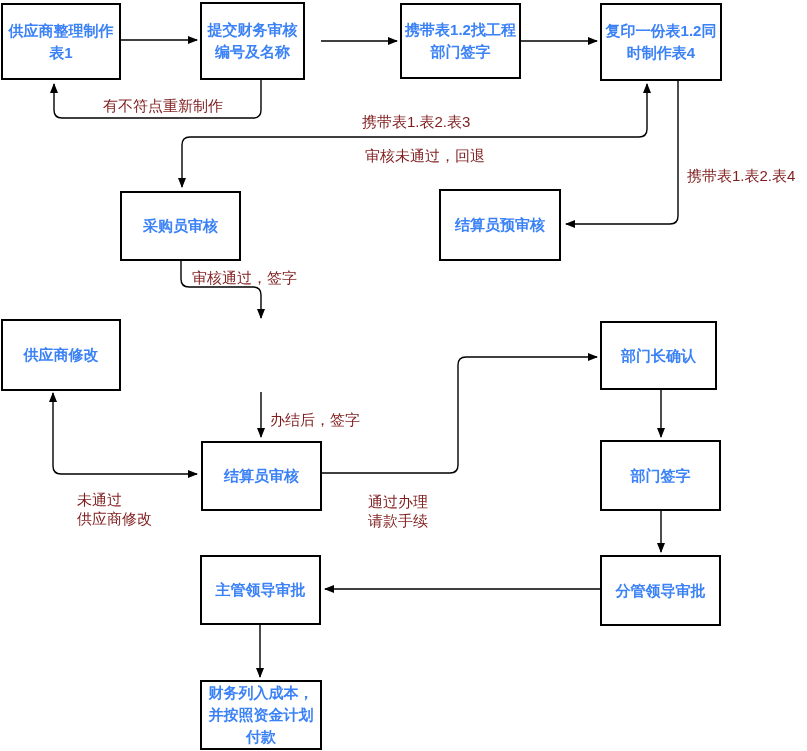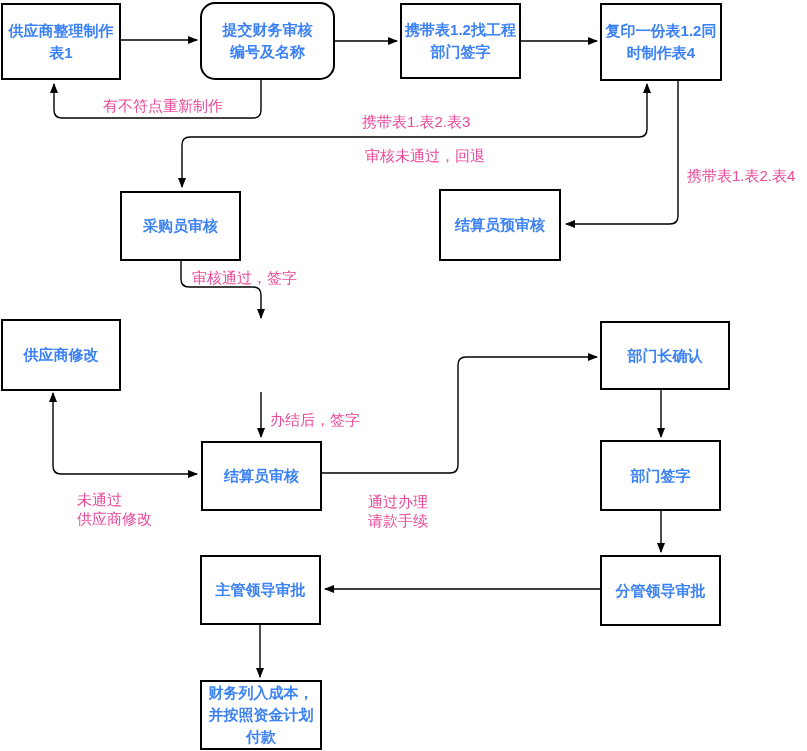--- a/index.html
+++ b/index.html
@@ -32,21 +32,21 @@
     font-size: 15px;
     font-weight: bold;
     color: #3b82f6;
     line-height: 22px;
     white-space: pre-line;
   }
   .edge-label {
     position: absolute;
     font-size: 15px;
     font-weight: normal;
-    color: #ec4899;
+    color: #7f1d1d;
     line-height: 19px;
     white-space: pre-line;
   }
 </style>
 </head>
 <body>
 
 <div id="canvas">
 
   <svg id="edges-svg" viewBox="0 0 807 751" xmlns="http://www.w3.org/2000/svg">
@@ -69,39 +69,39 @@
       <path d="M661,390 V437" marker-end="url(#arr)"></path>
       <path d="M661,511 V552" marker-end="url(#arr)"></path>
       <path d="M600,589 H325" marker-end="url(#arr)"></path>
       <path d="M260,625 V677" marker-end="url(#arr)"></path>
     </g>
   </svg>
 
   <div class="node" style="left:1px; top:3px; width:120px; height:77px;">供应商整理制作
 表1</div>
 
-  <div class="node" style="left:200px; top:2px; width:135px; height:78px;border-radius:15px;">提交财务审核
+  <div class="node" style="left:200px; top:2px; width:105px; height:78px;">提交财务审核
 编号及名称</div>
 
   <div class="node" style="left:400px; top:3px; width:121px; height:76px;">携带表1.2找工程
 部门签字</div>
 
   <div class="node" style="left:600px; top:3px; width:122px; height:78px;">复印一份表1.2同
 时制作表4</div>
 
   <div class="node" style="left:120px; top:191px; width:121px; height:70px;">采购员审核</div>
 
   <div class="node" style="left:439px; top:189px; width:122px; height:72px;">结算员预审核</div>
 
   <div class="node" style="left:1px; top:319px; width:120px; height:72px;">供应商修改</div>
 
 
   <div class="node" style="left:201px; top:441px; width:121px; height:70px;">结算员审核</div>
 
-  <div class="node" style="left:600px; top:321px; width:130px; height:69px;">部门长确认</div>
+  <div class="node" style="left:600px; top:321px; width:117px; height:69px;">部门长确认</div>
 
   <div class="node" style="left:600px; top:440px; width:121px; height:71px;">部门签字</div>
 
   <div class="node" style="left:600px; top:555px; width:121px; height:71px;">分管领导审批</div>
 
   <div class="node" style="left:200px; top:555px; width:121px; height:70px;">主管领导审批</div>
 
   <div class="node" style="left:200px; top:680px; width:122px; height:70px;">财务列入成本，
 并按照资金计划
 付款</div>

